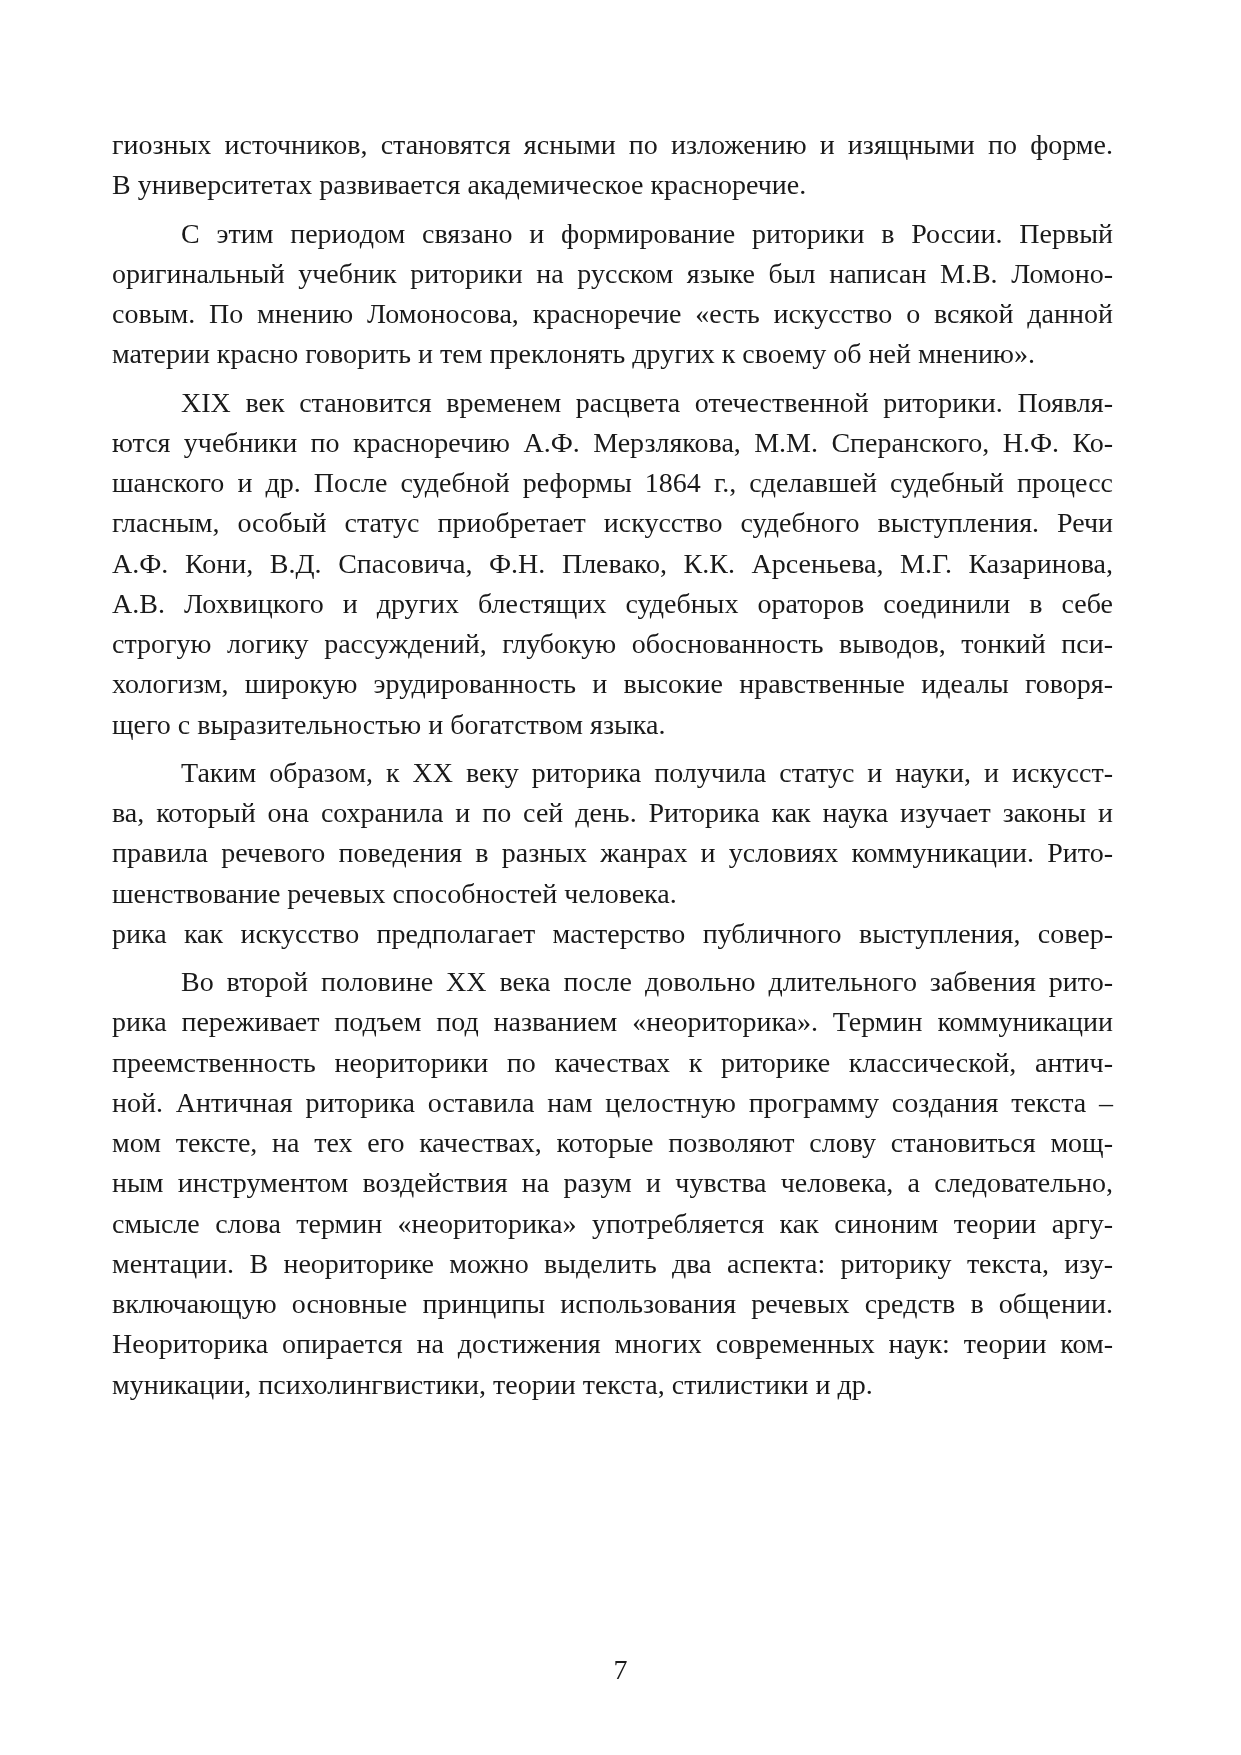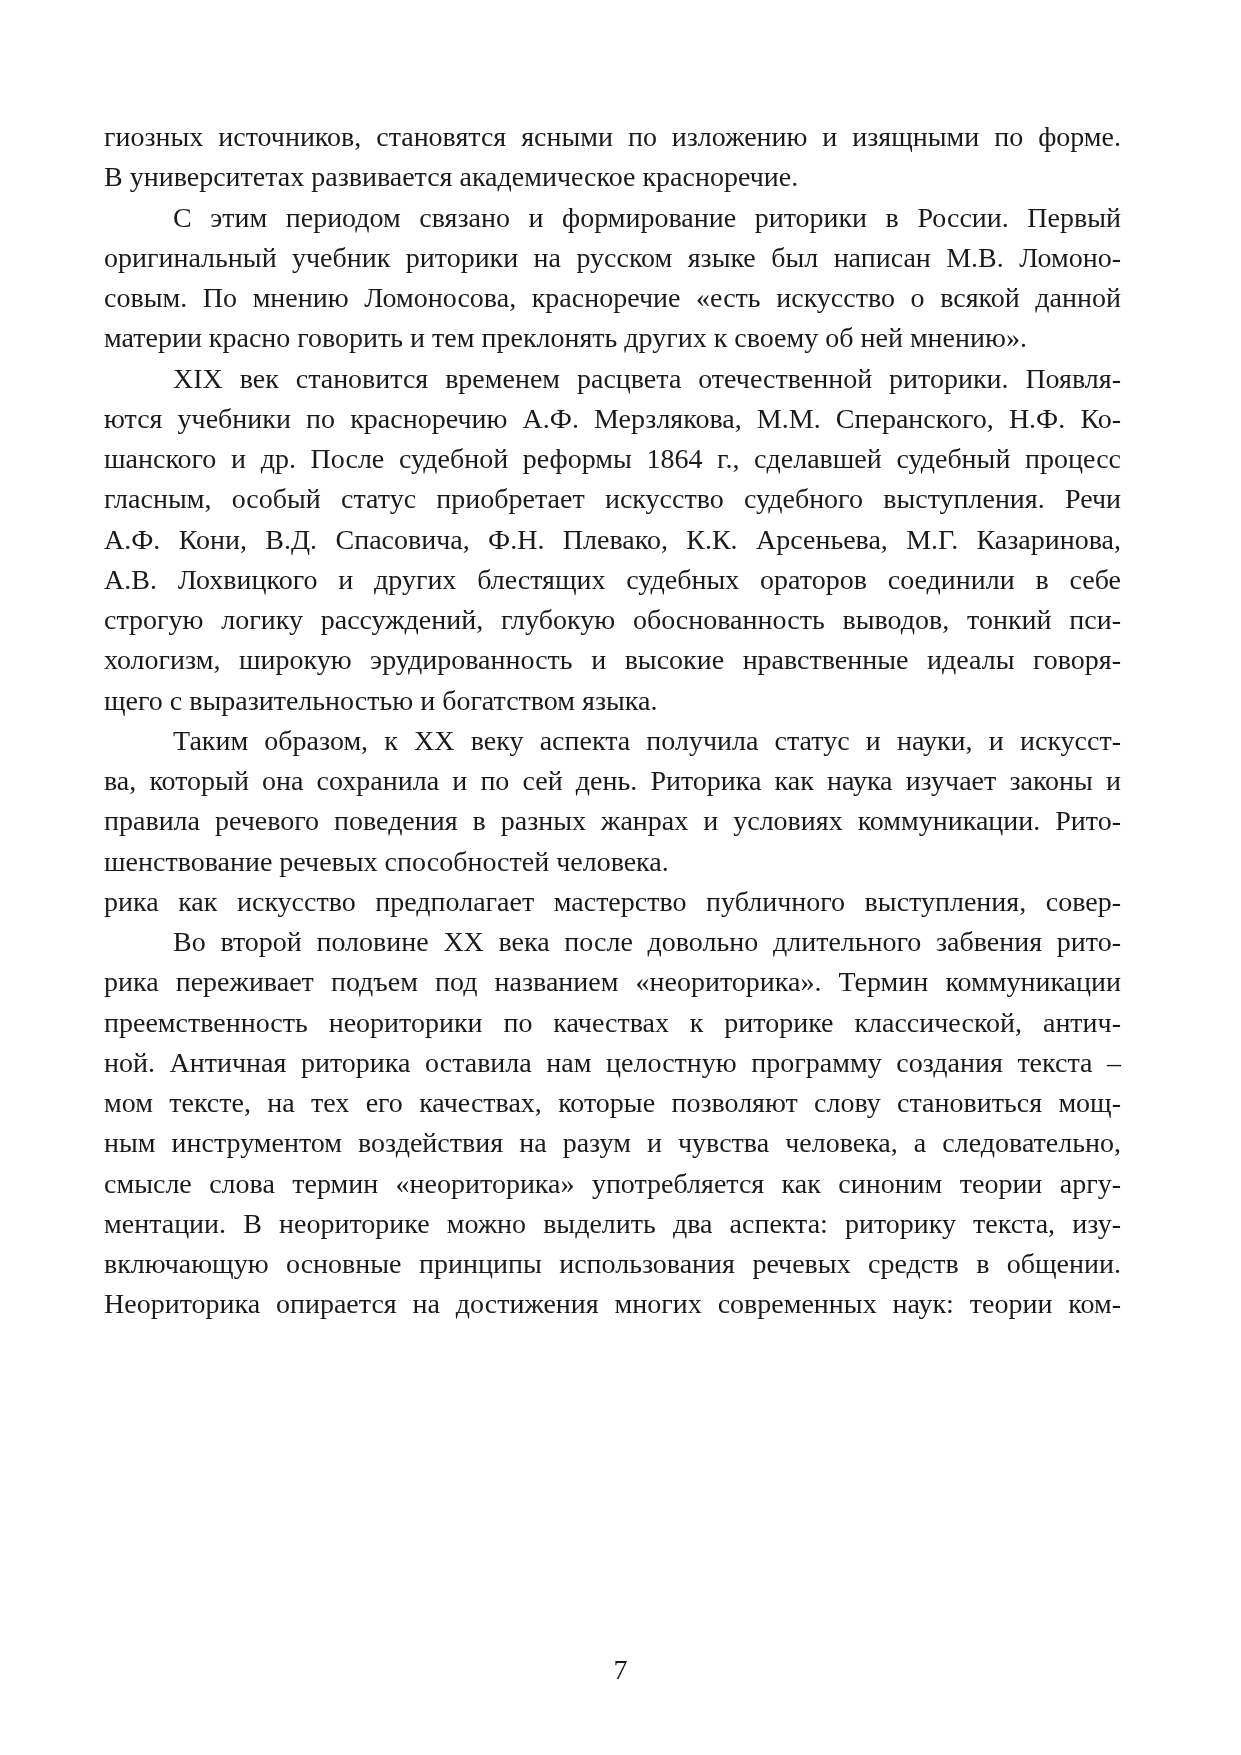--- a/index.html
+++ b/index.html
@@ -21,21 +21,21 @@
     background: #ffffff;
   }
   .text-block {
     position: absolute;
     left: 104px;
     top: 117px;
     width: 1017px;
     font-size: 28px;
   }
   .paragraph {
-    margin: 0;
+    margin: 8px;
     padding: 0;
   }
   .line {
     height: 40.25px;
     line-height: 40.25px;
     text-align: justify;
     text-align-last: justify;
     white-space: normal;
   }
   .line.last {
@@ -74,35 +74,36 @@
         <div class="line">ются учебники по красноречию А.Ф. Мерзлякова, М.М. Сперанского, Н.Ф. Ко-</div>
         <div class="line">шанского и др. После судебной реформы 1864 г., сделавшей судебный процесс</div>
         <div class="line">гласным, особый статус приобретает искусство судебного выступления. Речи</div>
         <div class="line">А.Ф. Кони, В.Д. Спасовича, Ф.Н. Плевако, К.К. Арсеньева, М.Г. Казаринова,</div>
         <div class="line">А.В. Лохвицкого и других блестящих судебных ораторов соединили в себе</div>
         <div class="line">строгую логику рассуждений, глубокую обоснованность выводов, тонкий пси-</div>
         <div class="line">хологизм, широкую эрудированность и высокие нравственные идеалы говоря-</div>
         <div class="line last">щего с выразительностью и богатством языка.</div>
       </div>
       <div class="paragraph">
-        <div class="line first-indent">Таким образом, к XX веку аспекта получила статус и науки, и искусст-</div>
+        <div class="line first-indent">Таким образом, к XX веку риторика получила статус и науки, и искусст-</div>
         <div class="line">ва, который она сохранила и по сей день. Риторика как наука изучает законы и</div>
         <div class="line">правила речевого поведения в разных жанрах и условиях коммуникации. Рито-</div>
         <div class="line last">шенствование речевых способностей человека.</div>
         <div class="line">рика как искусство предполагает мастерство публичного выступления, совер-</div>
       </div>
       <div class="paragraph">
         <div class="line first-indent">Во второй половине XX века после довольно длительного забвения рито-</div>
         <div class="line">рика переживает подъем под названием «неориторика». Термин коммуникации</div>
         <div class="line">преемственность неориторики по качествах к риторике классической, антич-</div>
         <div class="line">ной. Античная риторика оставила нам целостную программу создания текста –</div>
         <div class="line">мом тексте, на тех его качествах, которые позволяют слову становиться мощ-</div>
         <div class="line">ным инструментом воздействия на разум и чувства человека, а следовательно,</div>
         <div class="line">смысле слова термин «неориторика» употребляется как синоним теории аргу-</div>
         <div class="line">ментации. В неориторике можно выделить два аспекта: риторику текста, изу-</div>
         <div class="line">включающую основные принципы использования речевых средств в общении.</div>
         <div class="line">Неориторика опирается на достижения многих современных наук: теории ком-</div>
+        <div class="line last">муникации, психолингвистики, теории текста, стилистики и др.</div>
       </div>
     </div>
   <div class="page-footer">
     <span>7</span>
   </div>
 </div>
 
 </body></html>

